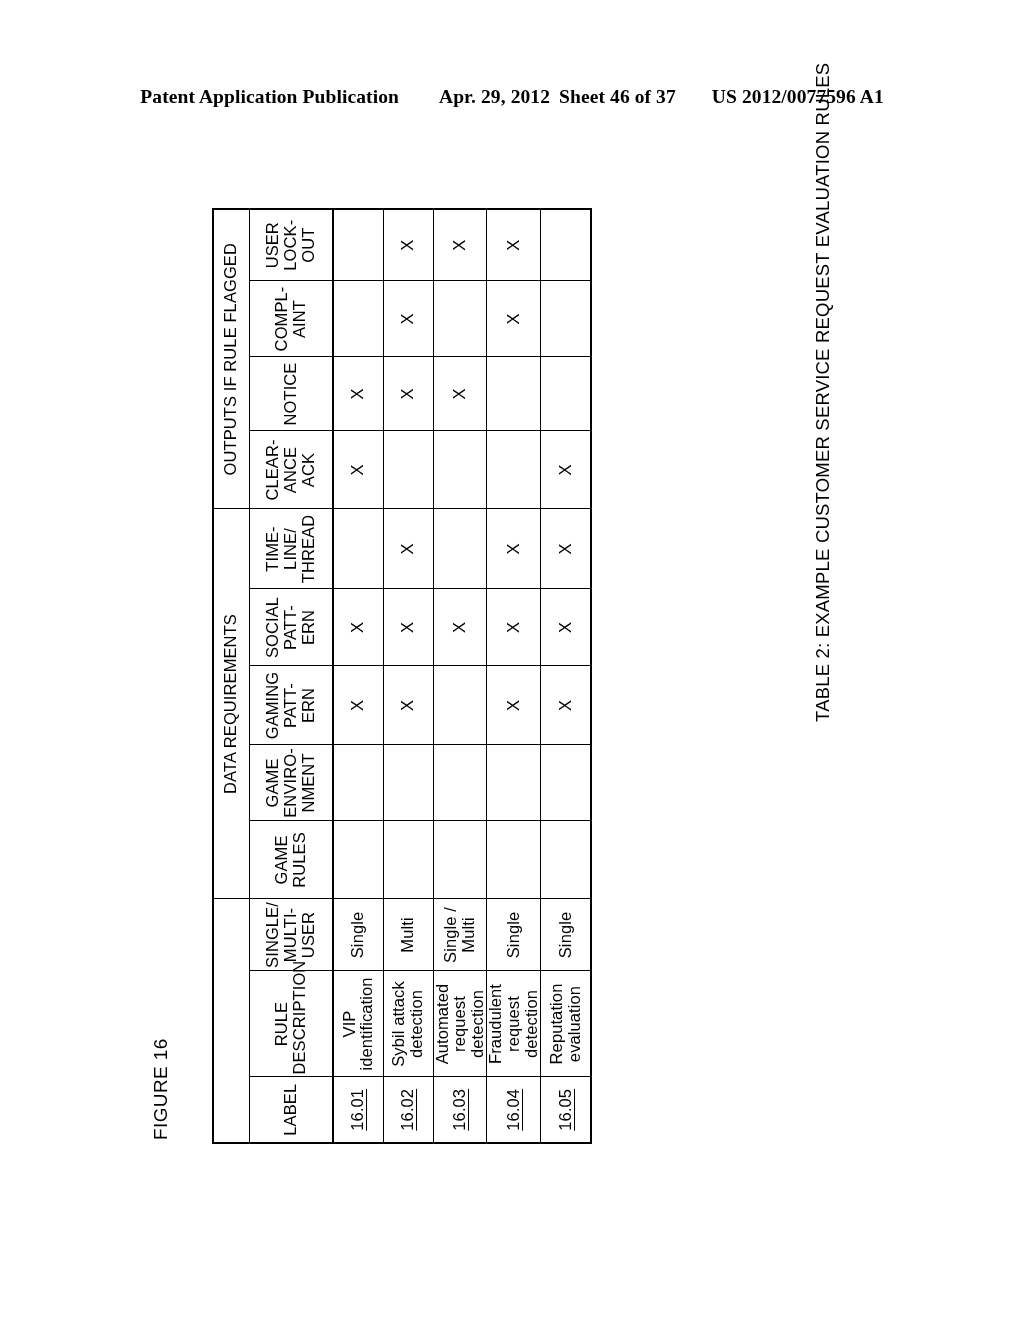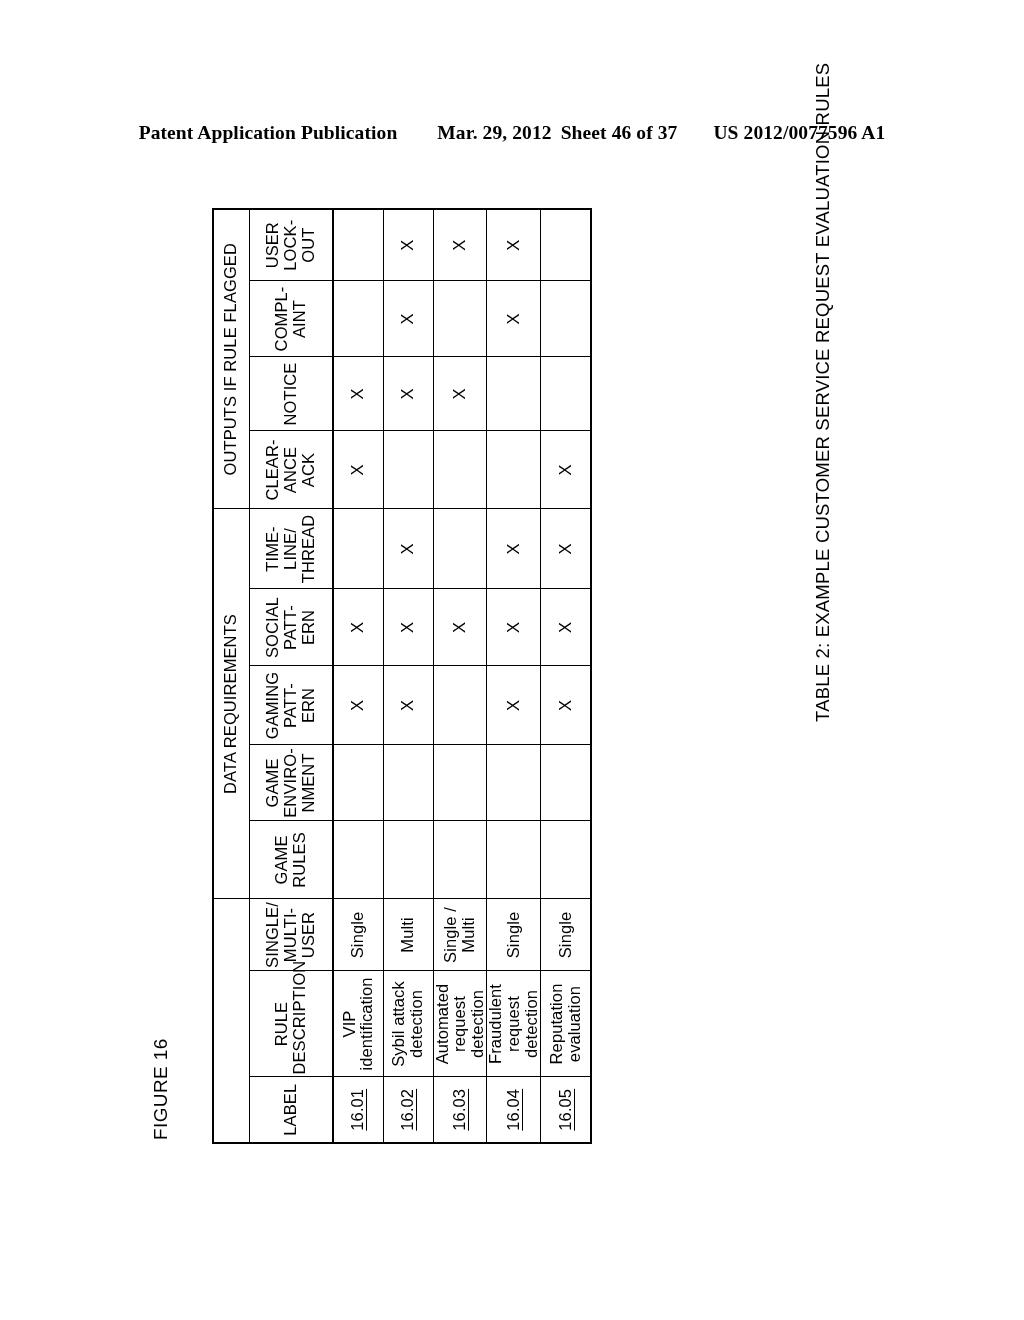--- a/index.html
+++ b/index.html
@@ -22,21 +22,21 @@
     top: 86px;
     left: 0;
     width: 1024px;
     text-align: center;
     font-family: "Liberation Serif", serif;
     font-weight: bold;
     font-size: 19.5px;
     letter-spacing: 0.1px;
     white-space: nowrap;
   }
-  #patent-header .seg { display: inline-block; vertical-align: baseline; margin-top: 36px; }
+  #patent-header .seg { display: inline-block; vertical-align: baseline; }
   #patent-header .gap-a { display: inline-block; width: 40px; }
   #patent-header .gap-b { display: inline-block; width: 36px; }
   #patent-header .gap-s { display: inline-block; width: 9px; }
 
   
   #figure-label {
     position: absolute;
     left: 150px;
     top: 1140px;
     font-size: 19px;
@@ -125,21 +125,21 @@
     text-decoration: underline;
     text-underline-offset: 2.5px;
   }
   .desc-cell { font-size: 16px; padding: 0 3px; }
   .sm-cell  { font-size: 16px; }
 </style>
 </head>
 <body>
 
 <div id="patent-header">
-  <span class="seg">Patent Application Publication</span><span class="gap-a"></span><span class="seg">Mar. 29, 2012</span><span class="gap-s"></span><span class="seg">Sheet 46 of 37</span><span class="gap-b"></span><span class="seg">US 2012/0077596 A1</span>
+  <span class="seg">Patent Application Publication</span><span class="gap-a"></span><span class="seg">Apr. 29, 2012</span><span class="gap-s"></span><span class="seg">Sheet 46 of 37</span><span class="gap-b"></span><span class="seg">US 2012/0077596 A1</span>
 </div>
 
 <div id="figure-label">FIGURE 16</div>
 
 <div id="table-caption">TABLE 2: EXAMPLE CUSTOMER SERVICE REQUEST EVALUATION RULES</div>
 
 <div id="table-rot-wrap">
   <table class="rules-table">
     <colgroup>
       <col class="c-label">

